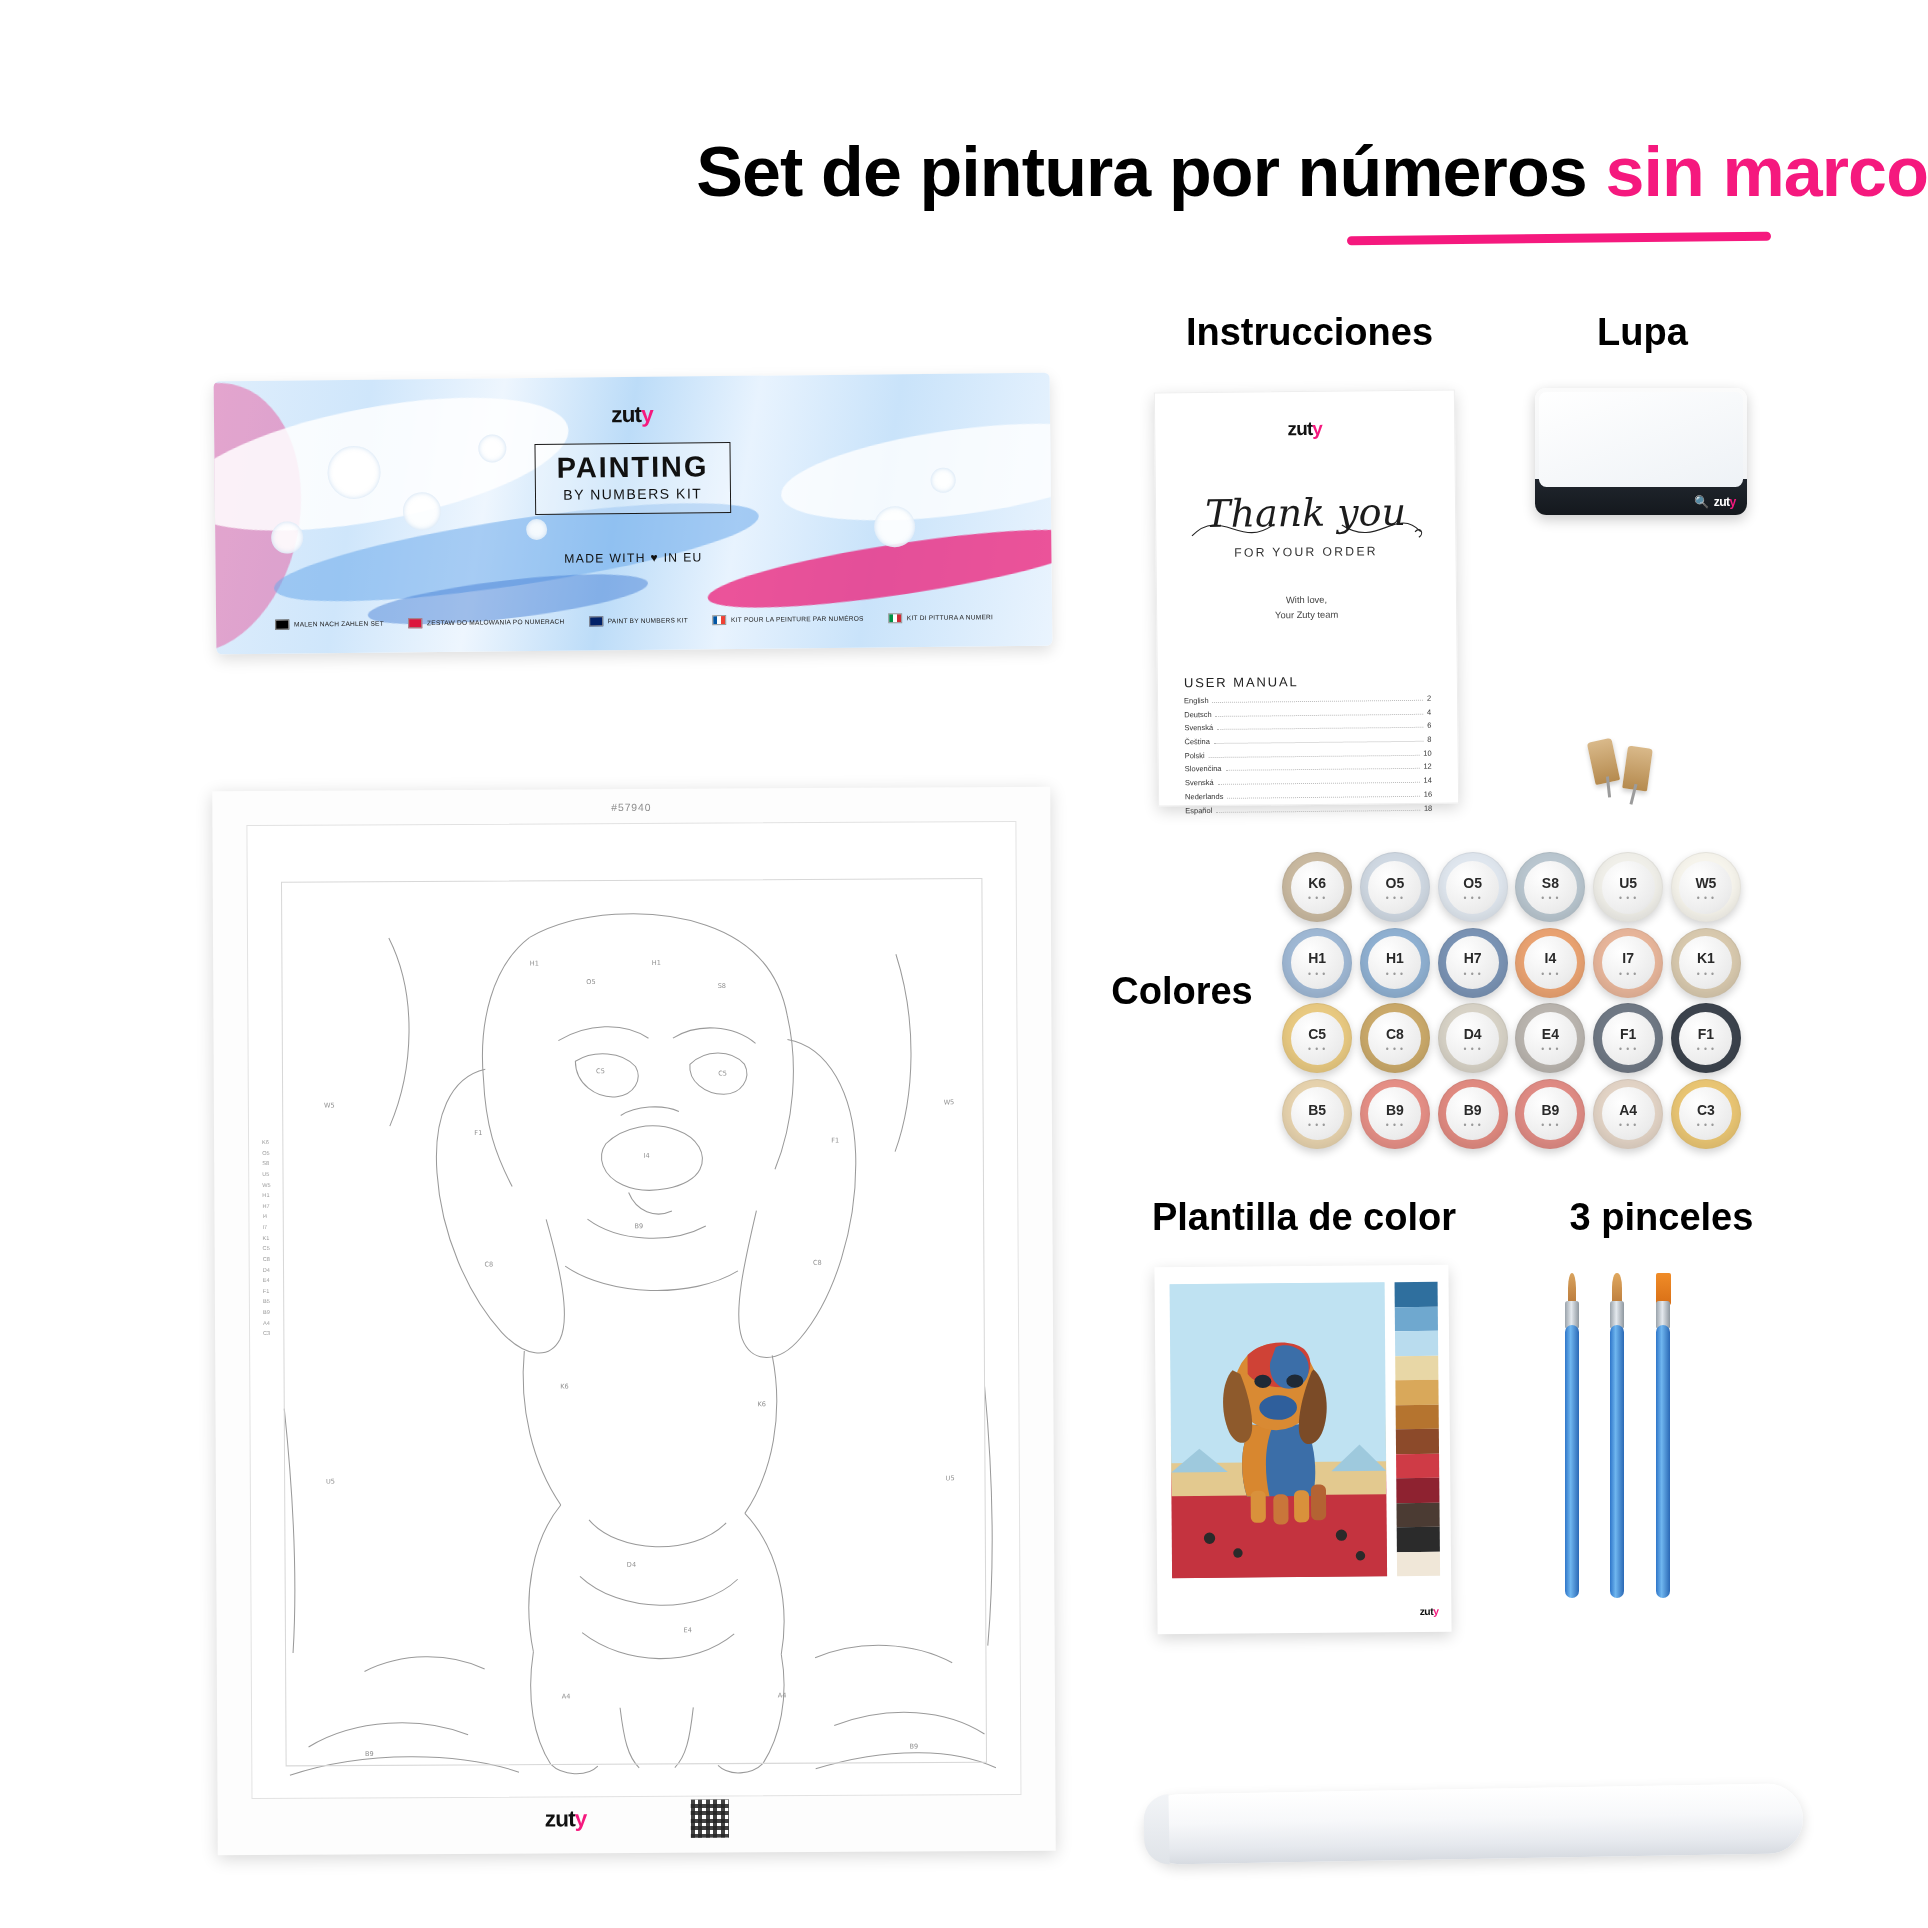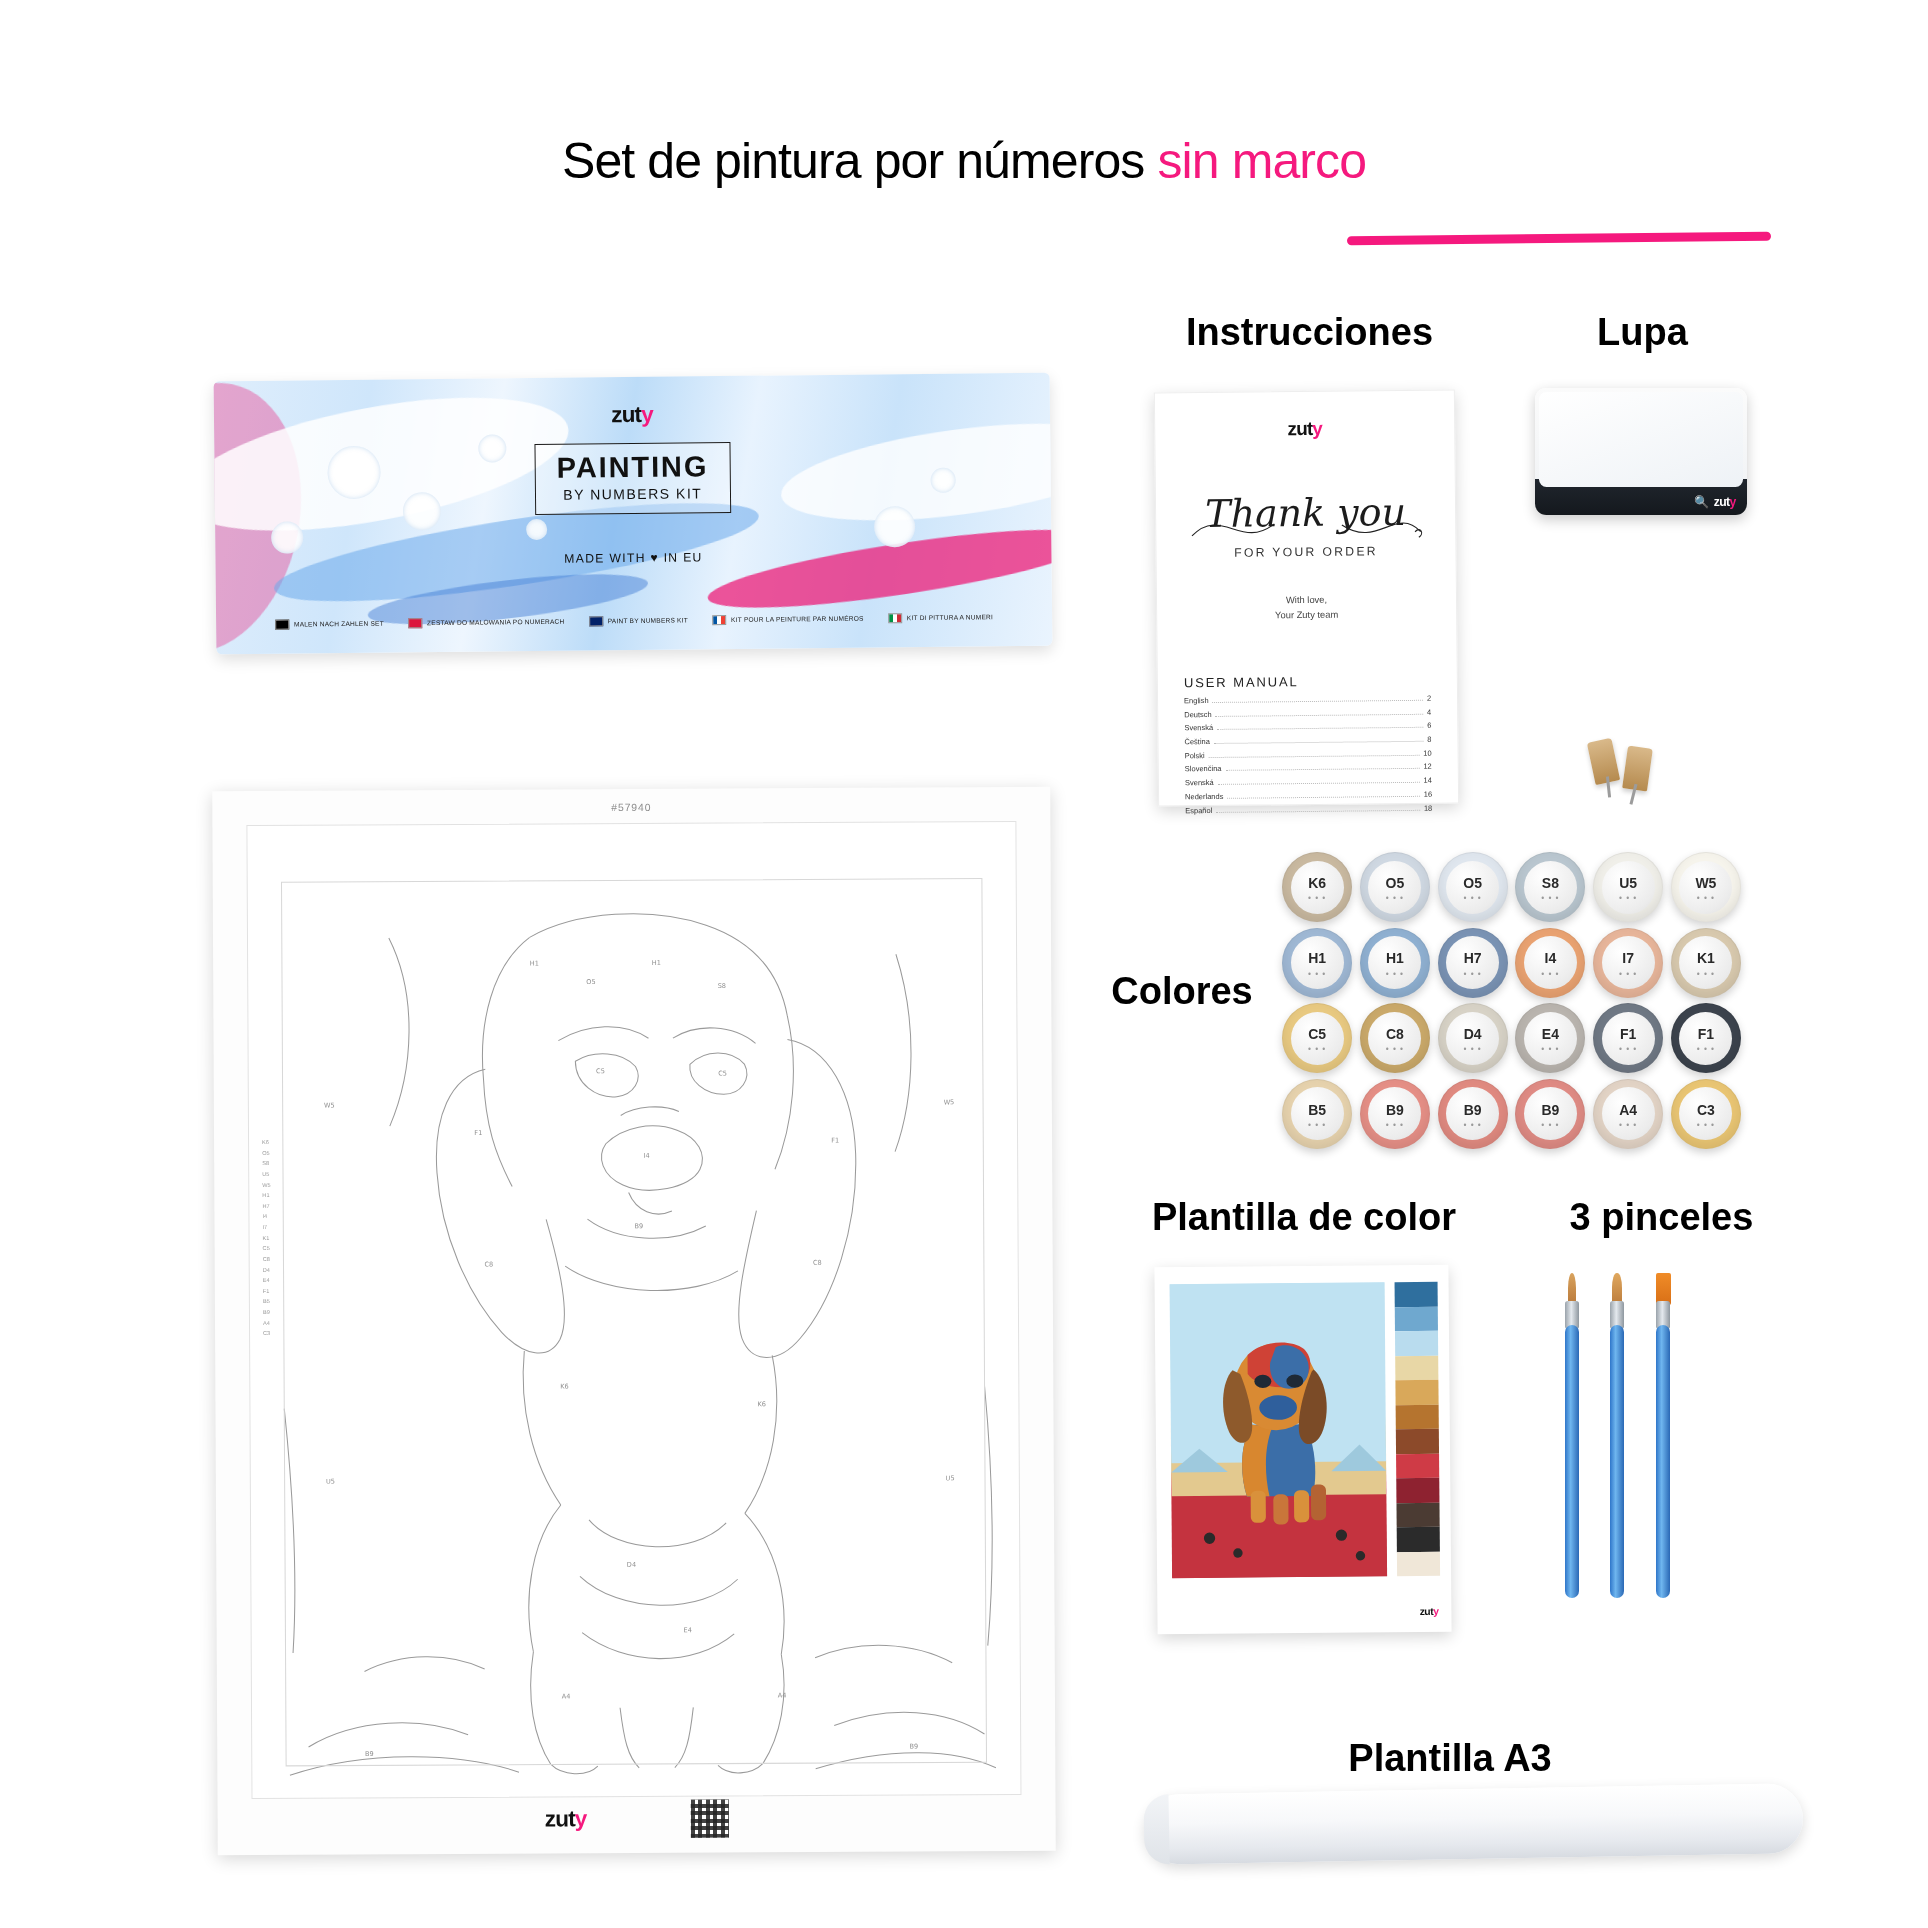--- a/index.html
+++ b/index.html
@@ -13,23 +13,23 @@
   .page {
     position: relative;
     width: 1928px; height: 1928px;
     background: #fff;
   }
 
   
   .title {
     position: absolute;
     left: 0; right: 0; top: 132px;
-    text-align: center;
-    font-size: 50px;
-    font-weight: normal;
+    text-align: right;
+    font-size: 70px;
+    font-weight: bold;
     letter-spacing: -0.9px;
     color: #000;
     white-space: nowrap;
   }
   .title .accent {
     color: #f5197e;
     position: relative;
   }
   .underline {
     position: absolute;
@@ -252,21 +252,20 @@
   <div class="title">
     <span>Set de pintura por números </span><span class="accent">sin marco</span>
   </div>
   <div class="underline"></div>
 
   <div class="lbl" style="left:1121px; top:311px; width:377px;">Instrucciones</div>
   <div class="lbl" style="left:1525px; top:311px; width:235px;">Lupa</div>
   <div class="lbl" style="left:1083px; top:970px; width:198px;">Colores</div>
   <div class="lbl" style="left:1125px; top:1196px; width:358px;">Plantilla de color</div>
   <div class="lbl" style="left:1525px; top:1196px; width:273px;">3 pinceles</div>
-  <div class="lbl" style="left:1205px; top:1737px; width:490px;">Plantilla A3</div>
 
   <div class="giftbox">
     <div class="wave gw6"></div>
     <div class="wave gw1"></div>
     <div class="wave gw4"></div>
     <div class="wave gw2"></div>
     <div class="wave gw5"></div>
     <div class="wave gw3"></div>
     <div class="bubble" style="left:113px; top:66px; width:53px; height:53px;"></div>
     <div class="bubble" style="left:188px; top:113px; width:38px; height:38px;"></div>

